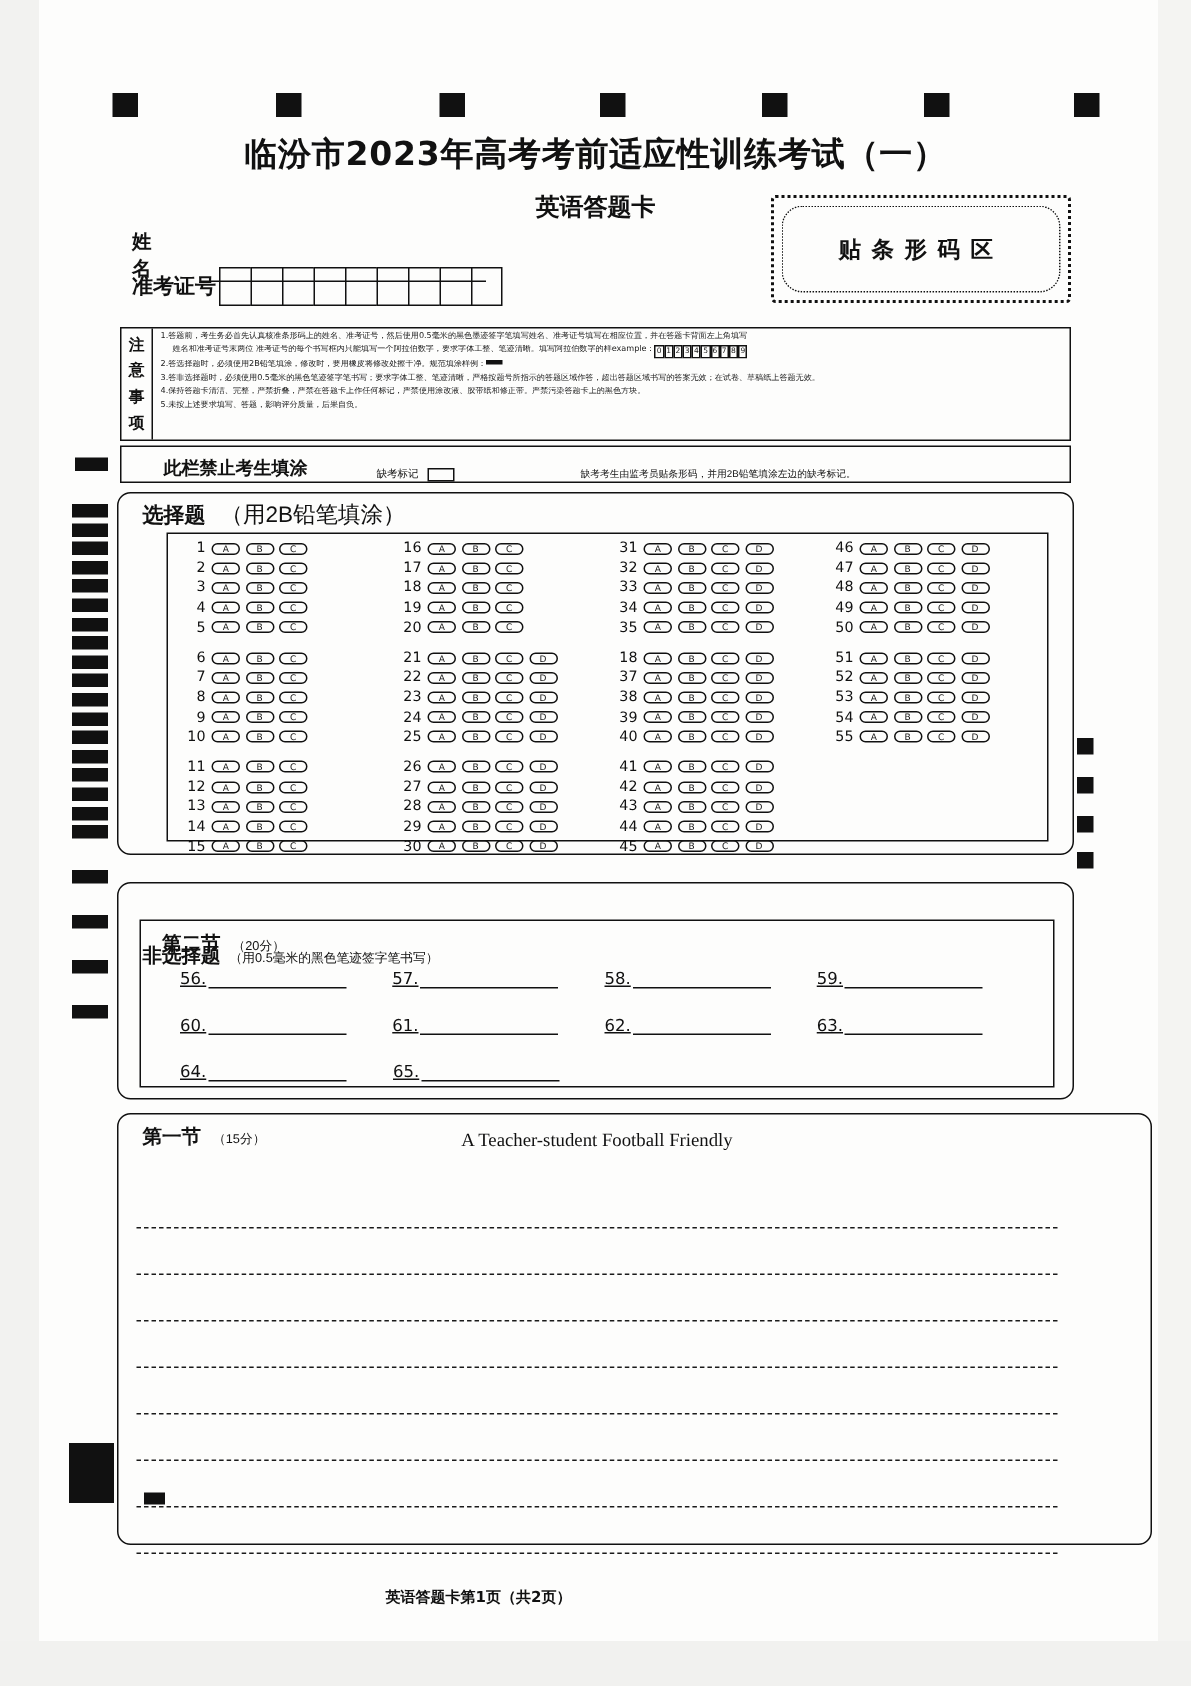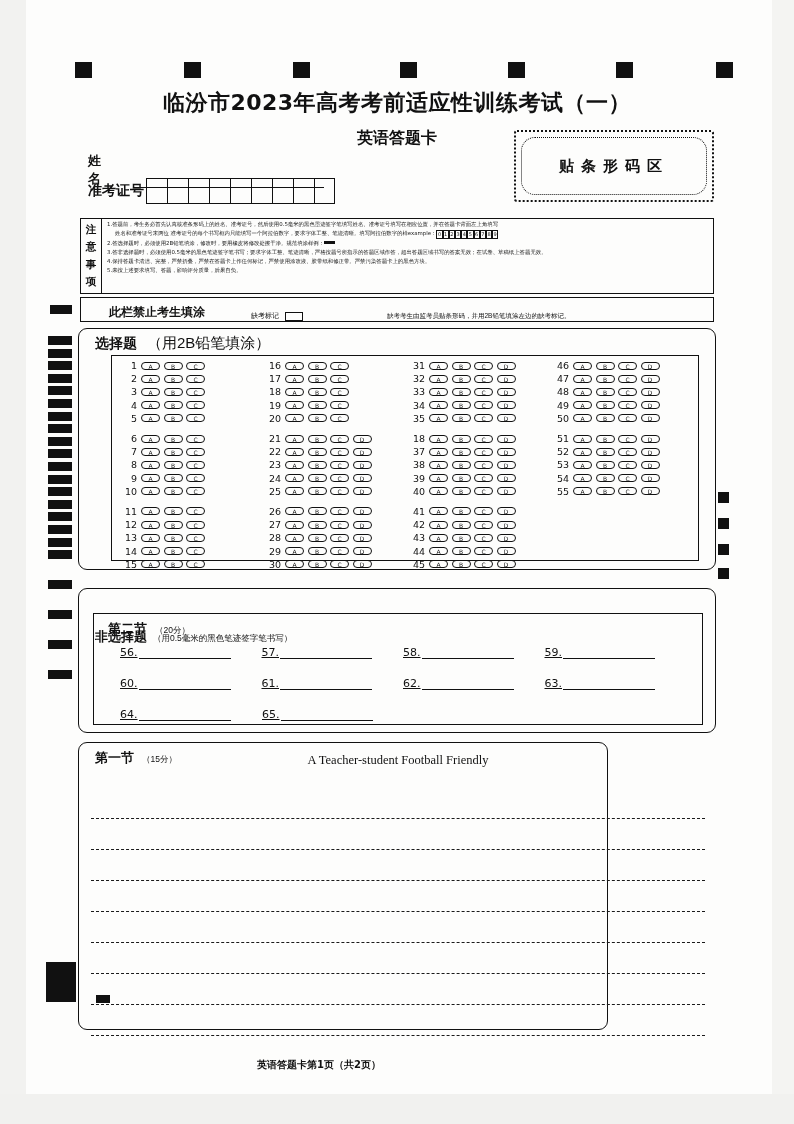--- a/index.html
+++ b/index.html
@@ -137,21 +137,21 @@
   .sec-label .s1{font-size:13px;font-weight:bold;}
   .sec-label .s2{font-size:8.5px;margin-left:8px;}
   .blanks{position:absolute;left:26px;top:32px;width:566px;}
   .blank-row{display:flex;margin-bottom:18px;}
   .blank-item{width:142px;display:flex;align-items:flex-end;text-decoration:underline;}
   .blank-no{font-size:11px;font-family:"DejaVu Sans",sans-serif;}
   .blank-line{width:92px;border-bottom:1.3px solid #111;height:11px;margin-left:1px;}
 
   
   .wr-panel{
-    position:absolute;left:78px;top:742px;width:530px;height:288px;
+    position:absolute;left:78px;top:742px;width:690px;height:288px;
     border:1.4px solid #111;border-radius:9px;box-sizing:border-box;
   }
   .wr-head{position:absolute;left:16px;top:6px;display:flex;align-items:baseline;}
   .wr-head .t1{font-size:13px;font-weight:bold;}
   .wr-head .t2{font-size:8.5px;margin-left:8px;}
   .wr-title{
     position:absolute;left:0;top:10px;width:638px;text-align:center;
     font-size:12.5px;font-family:"Liberation Serif","DejaVu Serif",serif;
   }
   .wr-lines{position:absolute;left:12px;top:45px;width:614px;}

